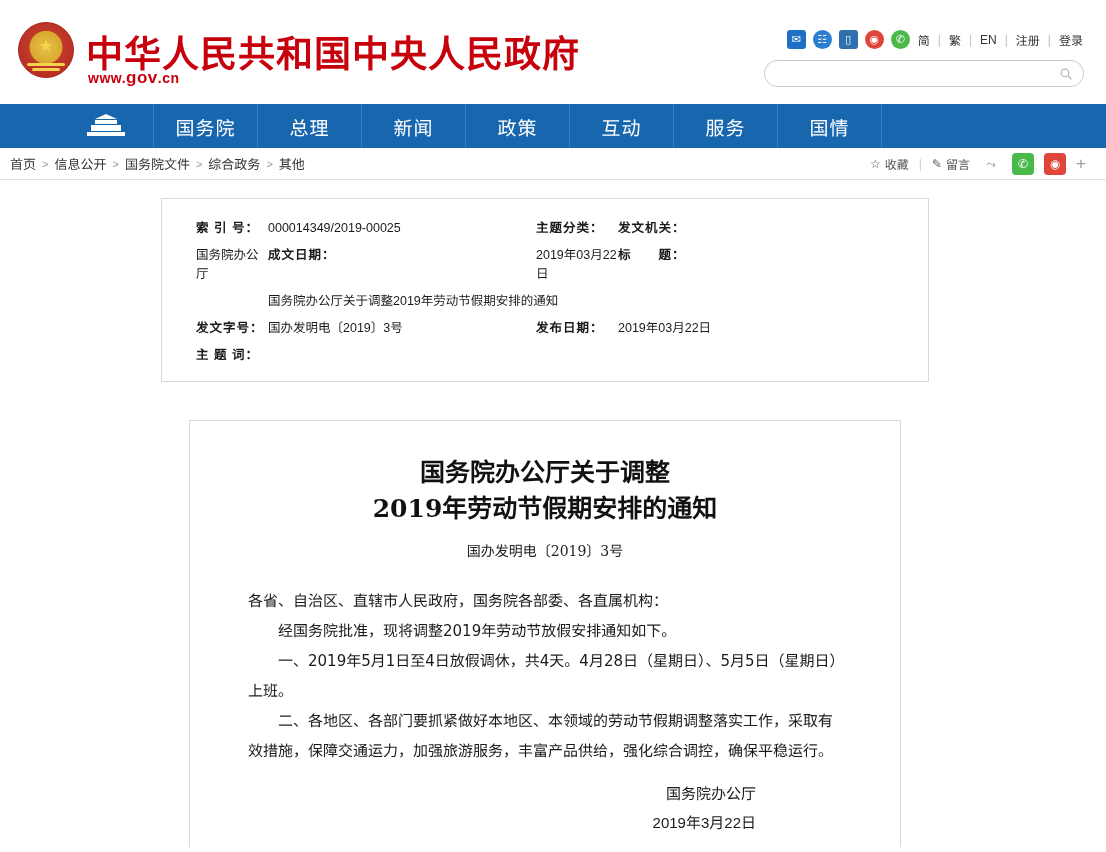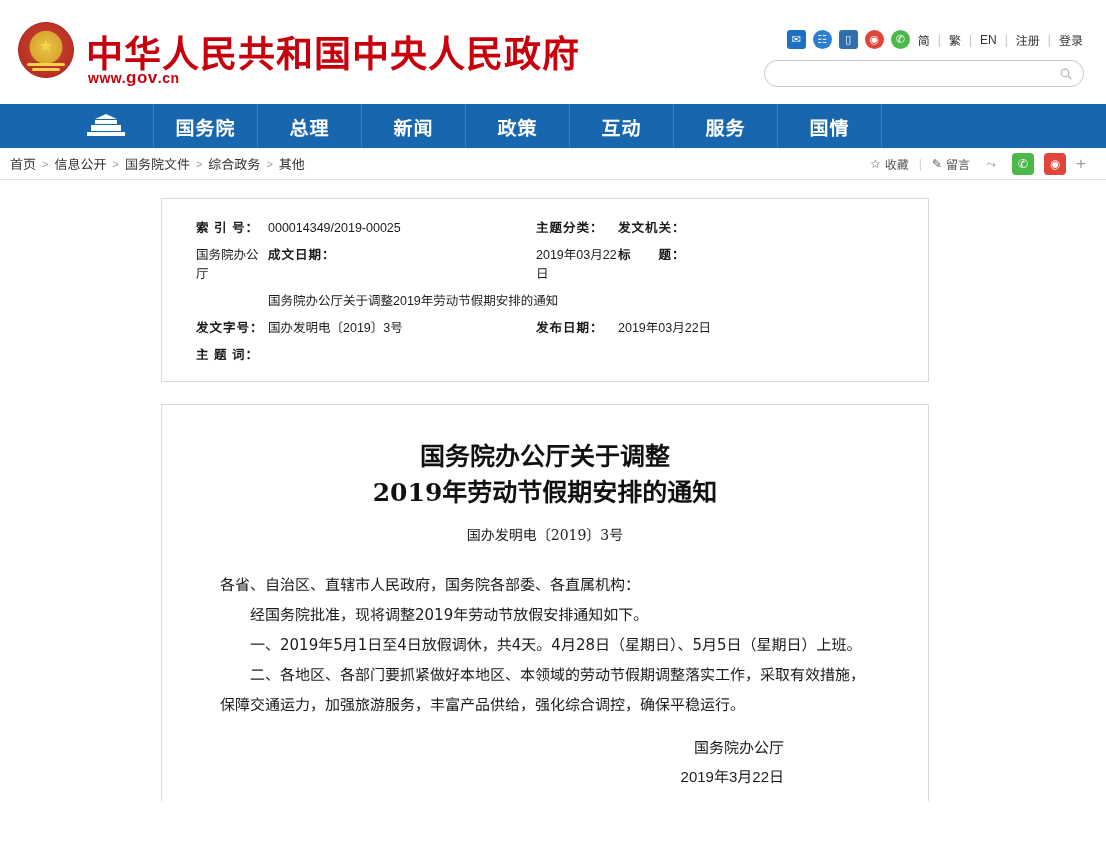--- a/index.html
+++ b/index.html
@@ -143,21 +143,21 @@
   }
   .nav-home svg { display:block; }
   .nav-item {
     min-width: 104px;
     padding: 4px 18px;
     display: flex;
     align-items: center;
     justify-content: center;
     color: #fff;
     font-size: 19px;
-    font-weight: bold;
+    font-weight: normal;
     border-right: 1px solid #3e80bd;
     letter-spacing: 1px;
     cursor: pointer;
     font-family: "DejaVu Sans", "Liberation Sans", sans-serif;
   }
   .nav-item:first-of-type { }
 
   
   .crumbbar {
     height: 32px;
@@ -226,22 +226,22 @@
     color: #1a1a1a;
     font-weight: bold;
     white-space: nowrap;
     letter-spacing: 1px;
   }
   .meta-value {
     color: #1a1a1a;
   }
 
   .article-box {
-    width: 768px;
-    margin: 22px auto 0 auto;
+    width: 712px;
+    margin: 38px auto 0 auto;
     border: 1px solid #d9d9d9;
     border-bottom: 0;
     padding: 34px 58px 10px 58px;
     min-height: 300px;
   }
   .art-title {
     text-align: center;
     font-size: 25px;
     font-weight: bold;
     color: #111;

